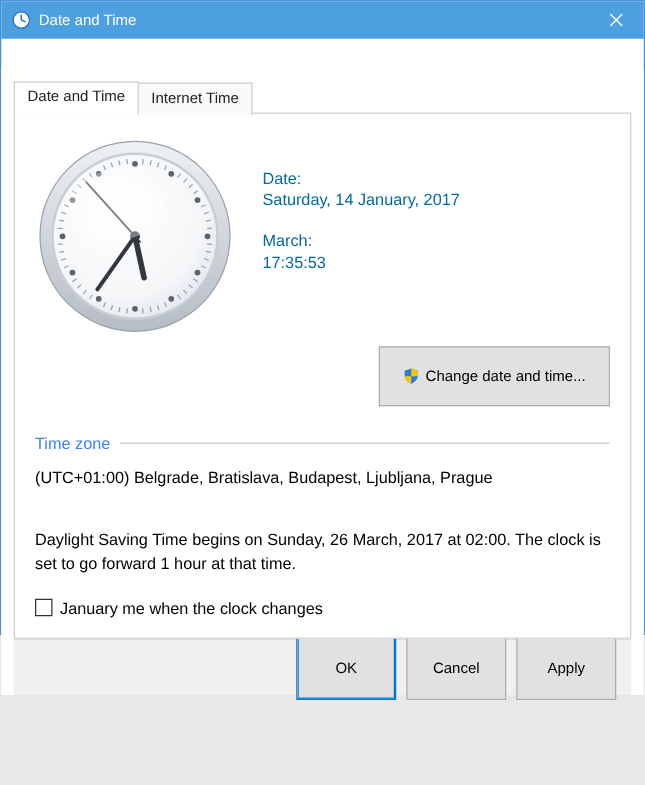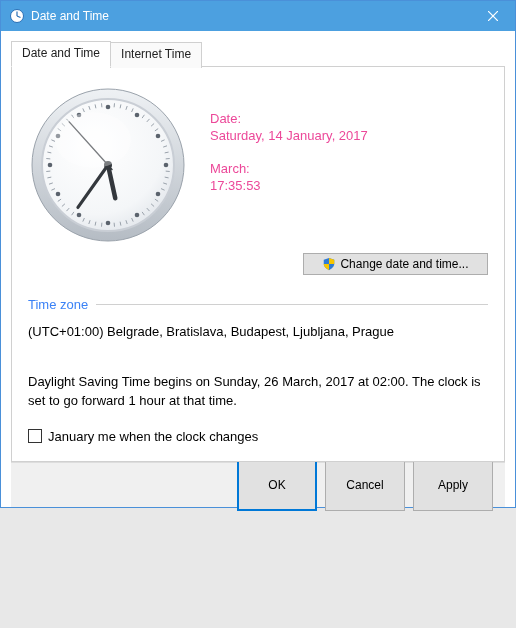--- a/index.html
+++ b/index.html
@@ -12,20 +12,21 @@
     height: 628px;
     overflow: hidden;
   }
   .window {
     width: 516px;
     height: 508px;
     background: #fff;
     border: 1px solid #4a90d9;
     display: flex;
     flex-direction: column;
+    gap: 24px;
   }
   .titlebar {
     height: 30px;
     background: #4ca0e0;
     color: #fff;
     display: flex;
     align-items: center;
     padding: 0 0 0 8px;
     font-size: 12px;
   }
@@ -93,30 +94,30 @@
     gap: 22px;
   }
   .clock {
     width: 160px; height: 160px;
     position: relative;
     flex-shrink: 0;
   }
   .dt-stack {
     padding-top: 26px;
     font-size: 13px;
-    color: #ec4899;
+    color: #0369a1;
   }
   .dt-label { margin-bottom: 2px; }
   .dt-value { margin-bottom: 18px; }
   .btn {
     background: #e1e1e1;
     border: 1px solid #adadad;
     font-family: inherit;
     font-size: 12px;
-    padding: 3px 12px;
+    padding: 16px 12px;
     cursor: pointer;
     min-height: 22px;
     display: inline-flex;
     align-items: center;
     justify-content: center;
     gap: 4px;
   }
   .btn.wide { width: 185px; justify-content: center; }
   .right-row {
     display: flex;

